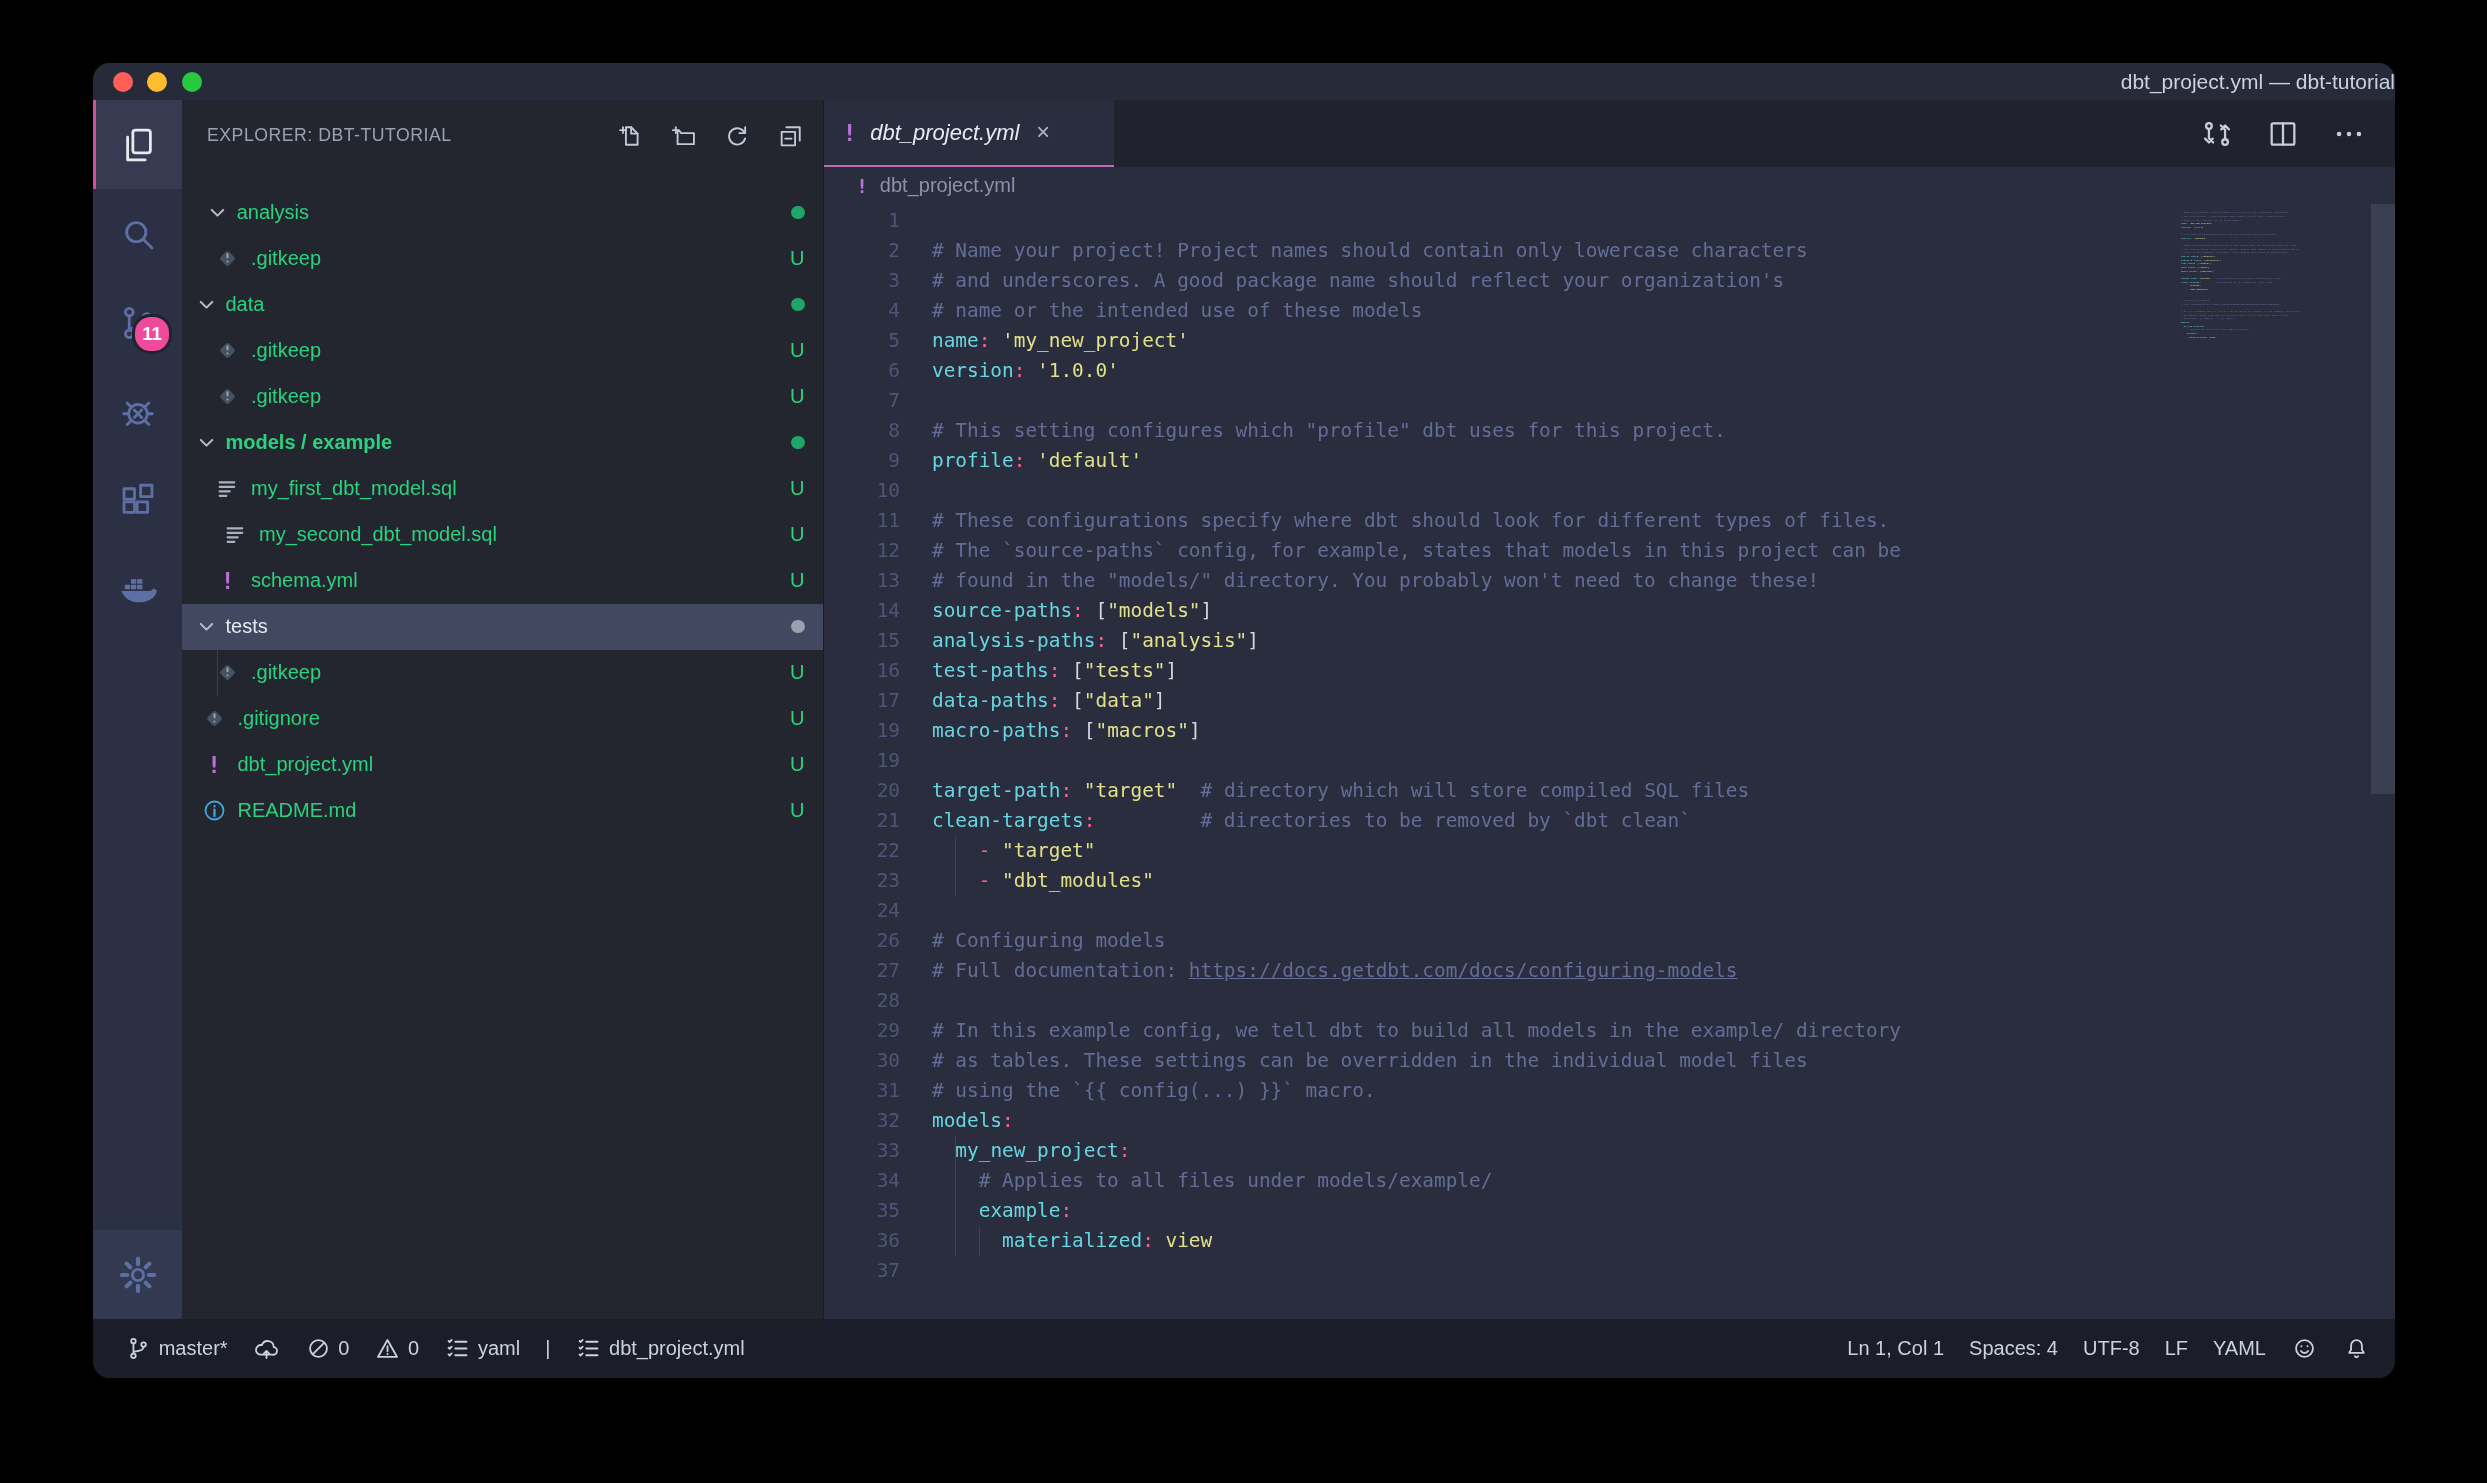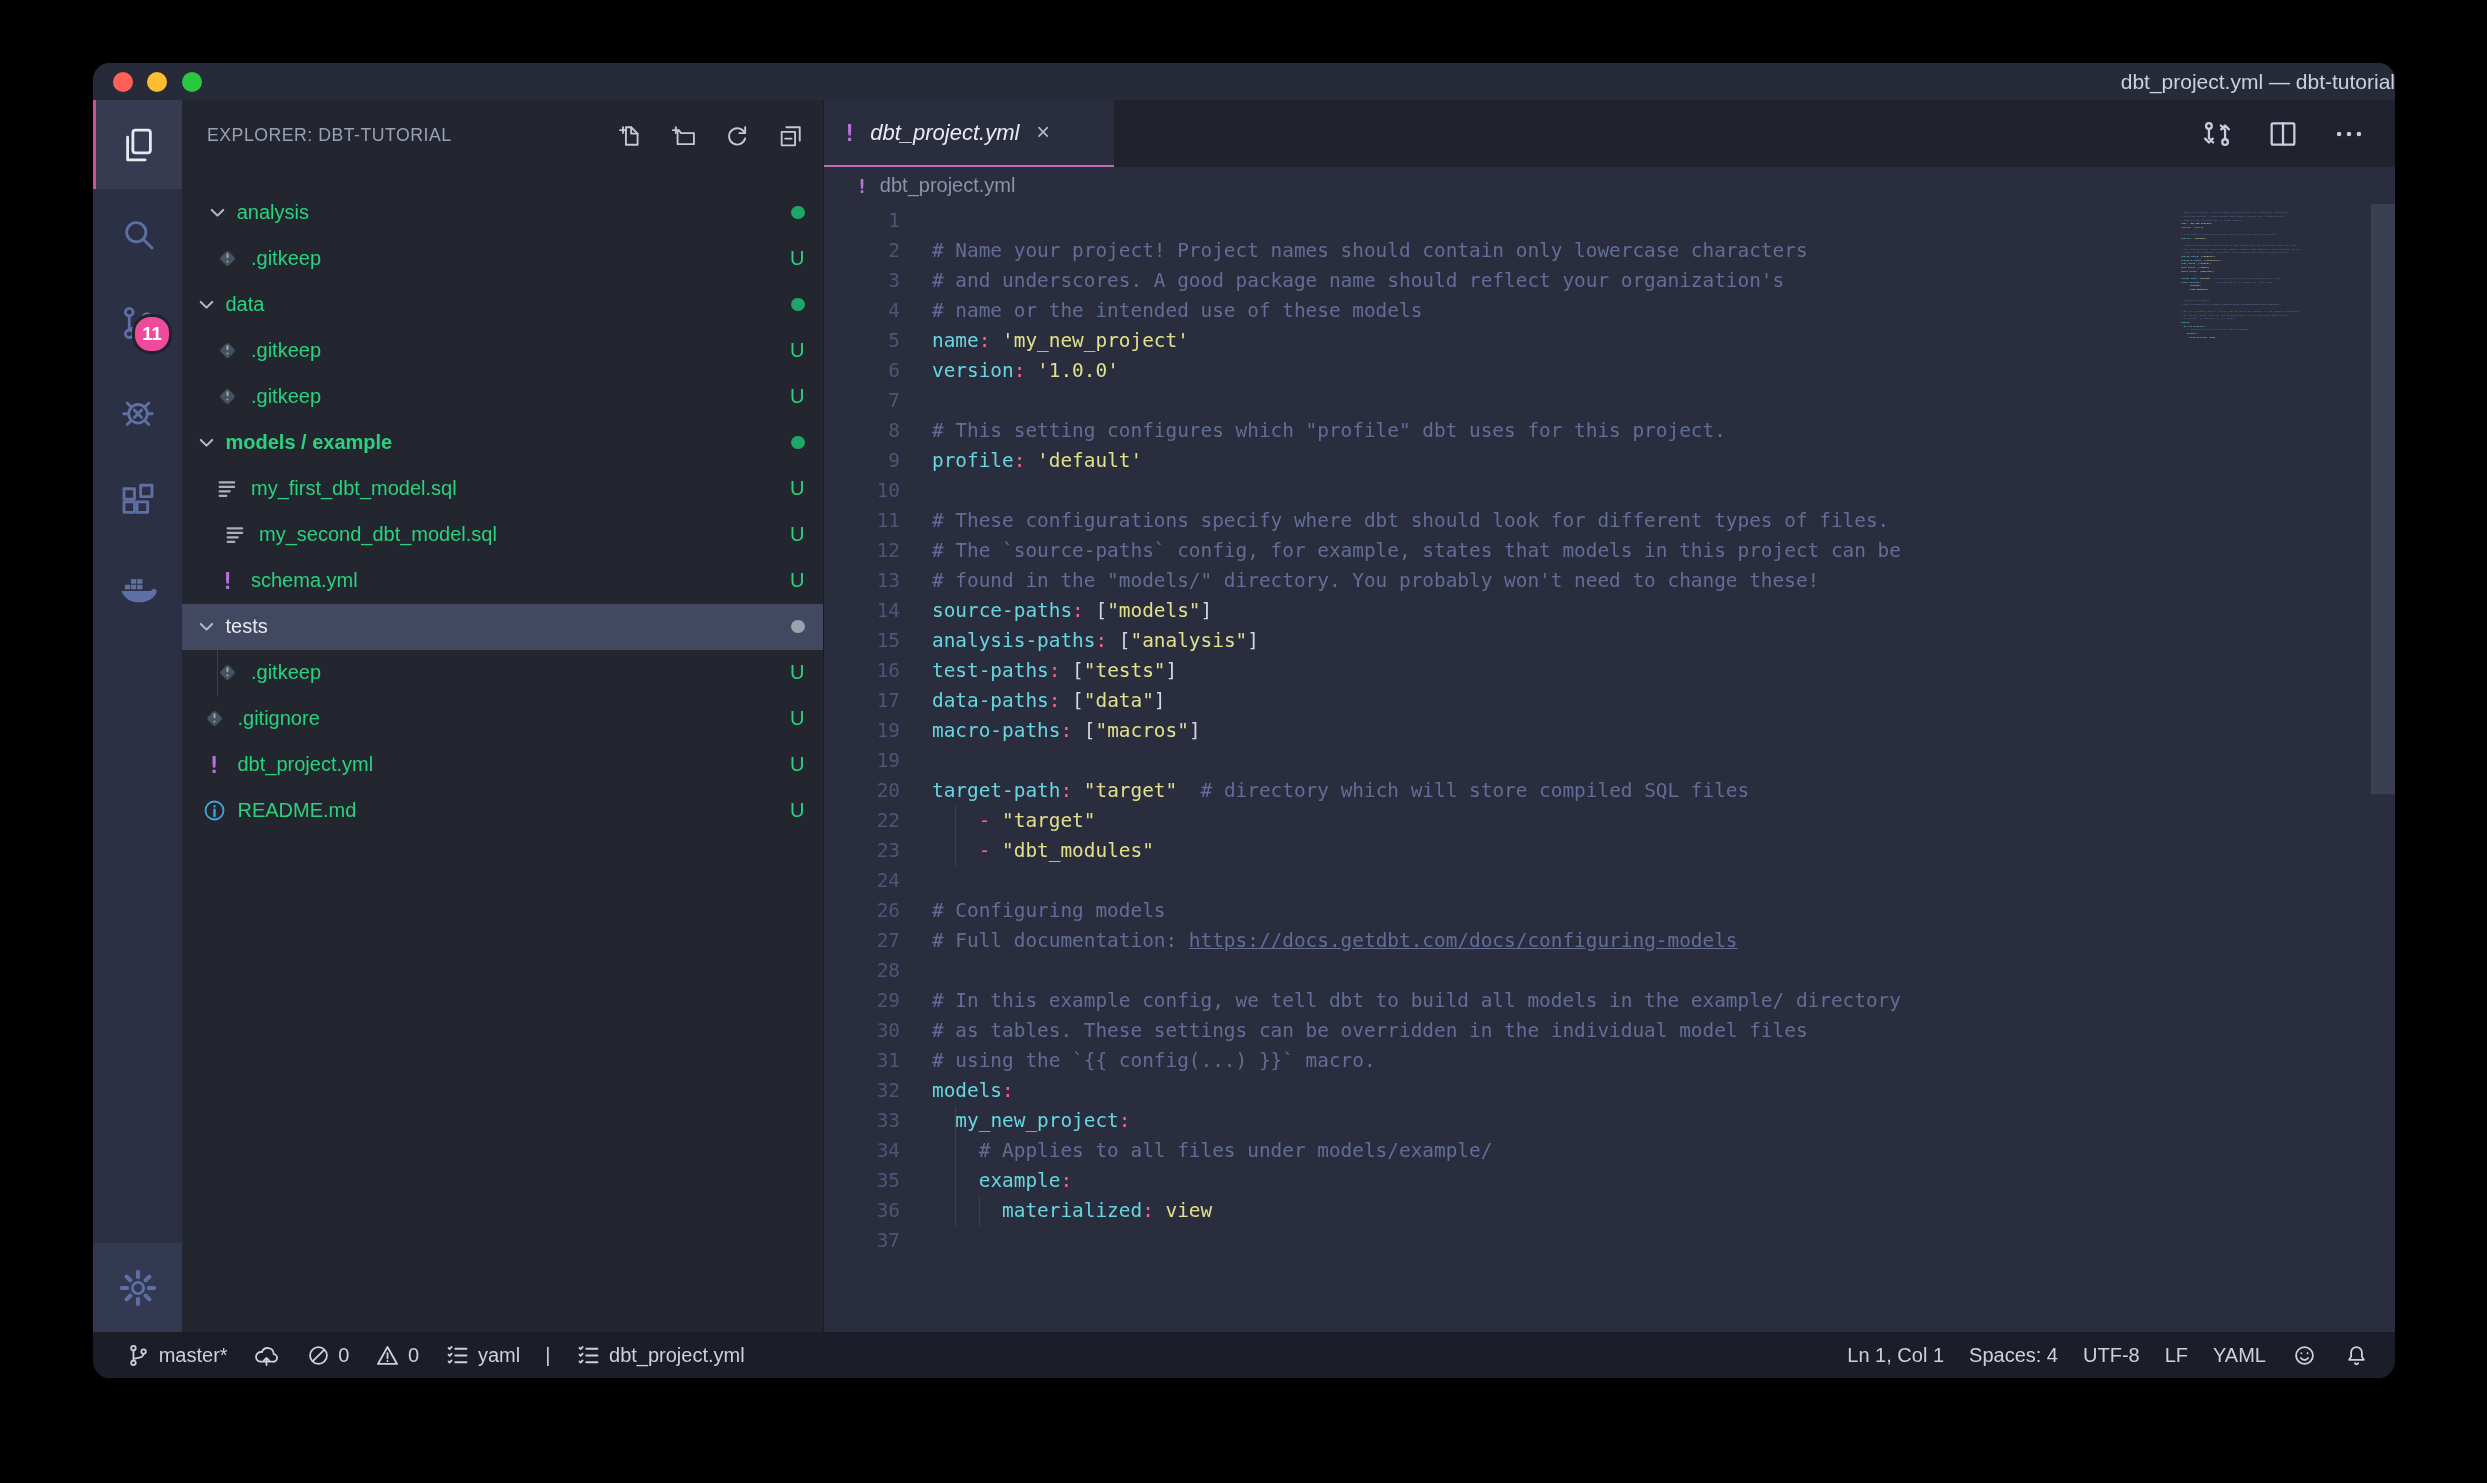--- a/index.html
+++ b/index.html
@@ -60,21 +60,21 @@
   .ct{position:relative;padding-left:32px;flex:1;}
   .g{position:absolute;top:0;bottom:0;width:0.8px;background:#3a4055;}
   .tk-c{color:#636d96;} .tk-k{color:#67d6e0;} .tk-p{color:#ff5c93;}
   .tk-s{color:#e3e08b;} .tk-b{color:#d2d7e3;} .tk-t{color:#c6cbda;}
   .tk-u{color:#636d96;text-decoration:underline;}
   .minimap{position:absolute;top:3.4px;right:27px;width:187px;bottom:0;overflow:hidden;}
   .minimap-inner{transform:scale(0.122);transform-origin:top left;width:1518px;}
   .minimap-inner .ct{padding-left:0;}
   .vscroll{position:absolute;top:-5px;right:0;width:23.6px;height:595px;background:#4a4f63;opacity:.55;}
   
-  .statusbar{height:46px;background:#1b1e29;display:flex;align-items:center;color:#ccd1de;
+  .statusbar{height:59px;background:#1b1e29;display:flex;align-items:center;color:#ccd1de;
              font-size:20px;padding:0 25px 0 32px;flex:none;}
   .sb-left,.sb-right{display:flex;align-items:center;gap:25px;}
   .sb-right{margin-left:auto;}
   .sitem{display:flex;align-items:center;gap:6.7px;white-space:nowrap;}
   .sitem svg{width:27px;height:27px;}
   svg{display:block;}
 </style>
 </head>
 <body>
 
@@ -389,20 +389,21 @@
               <div class="cl"><span class="ln">11</span><span class="ct"><span class="tk-c"># These configurations specify where dbt should look for different types of files.</span></span></div>
               <div class="cl"><span class="ln">12</span><span class="ct"><span class="tk-c"># The `source-paths` config, for example, states that models in this project can be</span></span></div>
               <div class="cl"><span class="ln">13</span><span class="ct"><span class="tk-c"># found in the "models/" directory. You probably won't need to change these!</span></span></div>
               <div class="cl"><span class="ln">14</span><span class="ct"><span class="tk-k">source-paths</span><span class="tk-p">:</span><span class="tk-b"> [</span><span class="tk-s">"models"</span><span class="tk-b">]</span></span></div>
               <div class="cl"><span class="ln">15</span><span class="ct"><span class="tk-k">analysis-paths</span><span class="tk-p">:</span><span class="tk-b"> [</span><span class="tk-s">"analysis"</span><span class="tk-b">]</span></span></div>
               <div class="cl"><span class="ln">16</span><span class="ct"><span class="tk-k">test-paths</span><span class="tk-p">:</span><span class="tk-b"> [</span><span class="tk-s">"tests"</span><span class="tk-b">]</span></span></div>
               <div class="cl"><span class="ln">17</span><span class="ct"><span class="tk-k">data-paths</span><span class="tk-p">:</span><span class="tk-b"> [</span><span class="tk-s">"data"</span><span class="tk-b">]</span></span></div>
               <div class="cl"><span class="ln">19</span><span class="ct"><span class="tk-k">macro-paths</span><span class="tk-p">:</span><span class="tk-b"> [</span><span class="tk-s">"macros"</span><span class="tk-b">]</span></span></div>
               <div class="cl"><span class="ln">19</span><span class="ct"></span></div>
               <div class="cl"><span class="ln">20</span><span class="ct"><span class="tk-k">target-path</span><span class="tk-p">:</span><span class="tk-s"> "target"</span><span class="tk-c">  # directory which will store compiled SQL files</span></span></div>
+              <div class="cl"><span class="ln">21</span><span class="ct"><span class="tk-k">clean-targets</span><span class="tk-p">:</span><span class="tk-c">         # directories to be removed by `dbt clean`</span></span></div>
               <div class="cl"><span class="ln">22</span><span class="ct"><i class="g" style="left: calc(2ch + 32px);"></i><span class="tk-t">    </span><span class="tk-p">- </span><span class="tk-s">"target"</span></span></div>
               <div class="cl"><span class="ln">23</span><span class="ct"><i class="g" style="left: calc(2ch + 32px);"></i><span class="tk-t">    </span><span class="tk-p">- </span><span class="tk-s">"dbt_modules"</span></span></div>
               <div class="cl"><span class="ln">24</span><span class="ct"></span></div>
               <div class="cl"><span class="ln">26</span><span class="ct"><span class="tk-c"># Configuring models</span></span></div>
               <div class="cl"><span class="ln">27</span><span class="ct"><span class="tk-c"># Full documentation: </span><span class="tk-u">https://docs.getdbt.com/docs/configuring-models</span></span></div>
               <div class="cl"><span class="ln">28</span><span class="ct"></span></div>
               <div class="cl"><span class="ln">29</span><span class="ct"><span class="tk-c"># In this example config, we tell dbt to build all models in the example/ directory</span></span></div>
               <div class="cl"><span class="ln">30</span><span class="ct"><span class="tk-c"># as tables. These settings can be overridden in the individual model files</span></span></div>
               <div class="cl"><span class="ln">31</span><span class="ct"><span class="tk-c"># using the `{{ config(...) }}` macro.</span></span></div>
               <div class="cl"><span class="ln">32</span><span class="ct"><span class="tk-k">models</span><span class="tk-p">:</span></span></div>

